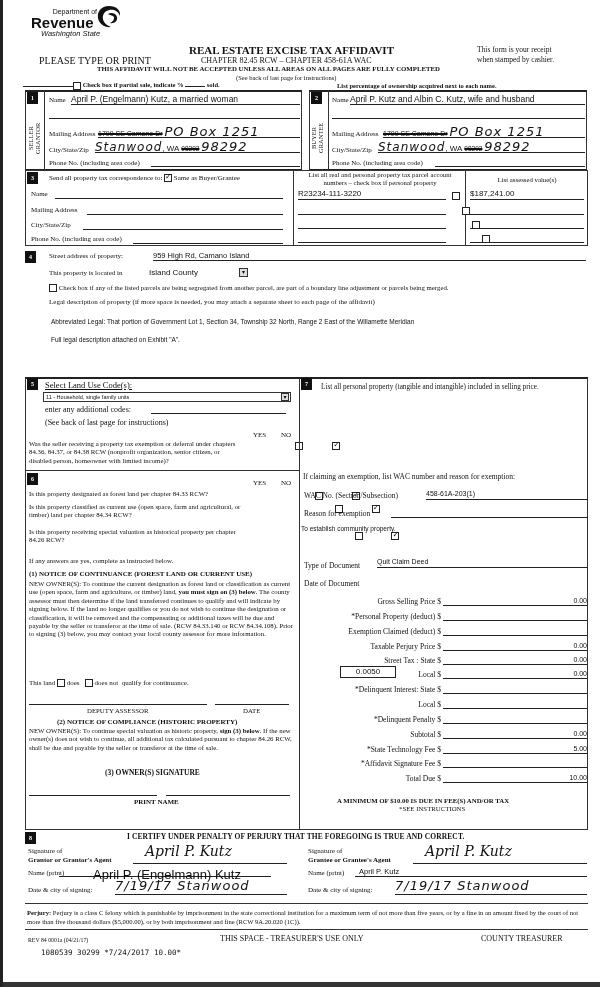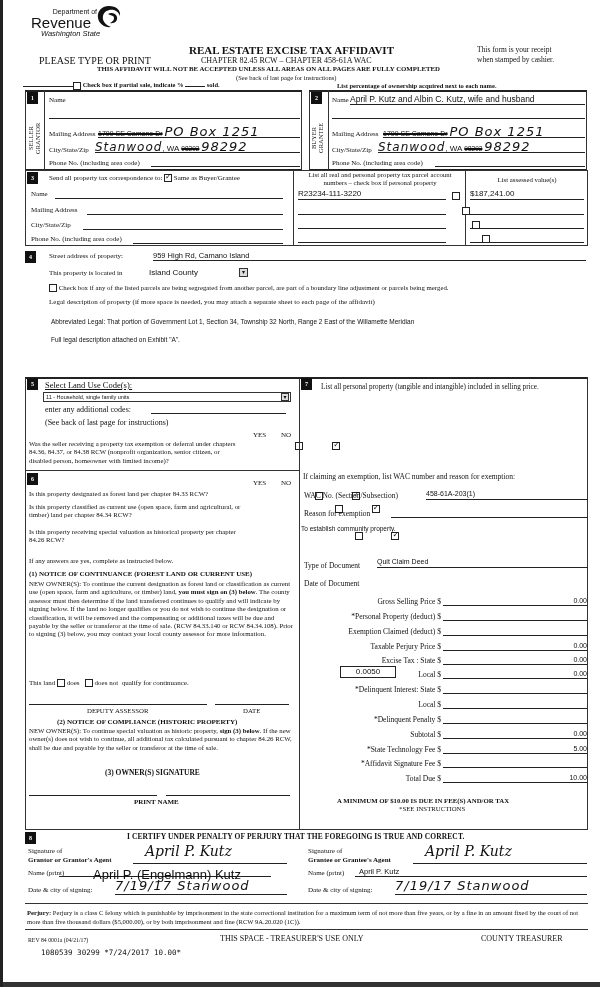--- a/index.html
+++ b/index.html
@@ -23,21 +23,21 @@
   .dd { display: inline-block; width: 9px; height: 9px; border: 1px solid #333; background: #ddd; vertical-align: middle; font-size: 6px; line-height: 7px; text-align: center; }
 </style>
 </head>
 <body>
 
 <div class="page">
 
   
   <div class="abs sans" style="left:28px;top:8px;width:70px;">
     <div style="font-size:7px;text-align:right;padding-right:4px;line-height:8px;">Department of</div>
-    <div style="font-size:15px;font-weight:normal;line-height:13px;">Revenue</div>
+    <div style="font-size:15px;font-weight:bold;line-height:13px;">Revenue</div>
     <div style="font-size:7.5px;font-style:italic;padding-left:10px;line-height:9px;">Washington State</div>
   </div>
   <svg class="abs" style="left:92px;top:4px;" width="28" height="26" viewBox="0 0 28 26">
     <path d="M14 2 C6 2 2 8 3 14 C4 20 10 24 16 23 C10 21 7 16 8 12 C9 7 14 5 19 6 C22 7 24 9 25 12 C26 6 21 2 14 2 Z" fill="#111"></path>
     <path d="M13 10 C16 8 21 9 22 13 C23 17 19 20 15 19 C19 17 20 14 18 12 C16 11 14 11 13 10 Z" fill="#111"></path>
   </svg>
 
   <div class="row" style="left:36px;top:55px;font-size:10px;">PLEASE TYPE OR PRINT</div>
   <div class="row bold" style="left:186px;top:44px;font-size:11px;">REAL ESTATE EXCISE TAX AFFIDAVIT</div>
   <div class="row" style="left:198px;top:56px;font-size:8px;">CHAPTER 82.45 RCW – CHAPTER 458-61A WAC</div>
@@ -53,20 +53,21 @@
     <span>sold.</span>
   </div>
   <div class="row bold" style="left:334px;top:82px;font-size:6.5px;">List percentage of ownership acquired next to each name.</div>
 
   
   <div class="box" style="left:22px;top:90px;width:277px;height:81px;border-top:2px solid #222;border-bottom:2px solid #222;"></div>
   <div class="numbox" style="left:24px;top:92px;">1</div>
   <div class="vlabel" style="left:24px;top:110px;height:56px;width:18px;"><span>SELLER</span><br><span>GRANTOR</span></div>
   <div style="position:absolute;left:41px;top:90px;width:1px;height:81px;background:#333;"></div>
   <div class="row" style="left:46px;top:96px;font-size:7px;">Name</div>
+  <div class="row sans ul" style="left:68px;top:94px;width:229px;font-size:8.5px;">April P. (Engelmann) Kutz, a married woman</div>
   <div class="abs ul" style="left:46px;top:118px;width:251px;height:1px;"></div>
   <div class="row" style="left:46px;top:130px;font-size:7px;">Mailing Address</div>
   <div class="row ul" style="left:95px;top:124px;width:202px;height:14px;">
     <span class="strike sans" style="font-size:7px;">1799 SE Camano Dr</span>
     <span class="hand" style="font-size:13px;">PO Box 1251</span>
   </div>
   <div class="row" style="left:46px;top:146px;font-size:7px;">City/State/Zip</div>
   <div class="row ul" style="left:92px;top:139px;width:205px;height:14px;">
     <span class="hand" style="font-size:12px;">Stanwood</span><span class="sans" style="font-size:8px;">, WA</span>
     <span class="strike sans" style="font-size:6.5px;">98292</span>
@@ -230,21 +231,21 @@
 
   
   <div class="rlabel" style="left:300px;width:138px;top:597px;font-size:7.5px;">Gross Selling Price $</div>
   <div class="fee-line" style="left:440px;top:596px;width:144px;">0.00</div>
   <div class="rlabel" style="left:300px;width:138px;top:612px;font-size:7.5px;">*Personal Property (deduct) $</div>
   <div class="fee-line" style="left:440px;top:611px;width:144px;"></div>
   <div class="rlabel" style="left:300px;width:138px;top:627px;font-size:7.5px;">Exemption Claimed (deduct) $</div>
   <div class="fee-line" style="left:440px;top:626px;width:144px;"></div>
   <div class="rlabel" style="left:300px;width:138px;top:642px;font-size:7.5px;">Taxable Perjury Price $</div>
   <div class="fee-line" style="left:440px;top:641px;width:144px;">0.00</div>
-  <div class="rlabel" style="left:300px;width:138px;top:656px;font-size:7.5px;">Excise Tax : State $</div>
+  <div class="rlabel" style="left:300px;width:138px;top:656px;font-size:7.5px;">Street Tax : State $</div>
   <div class="fee-line" style="left:440px;top:655px;width:144px;">0.00</div>
   <div class="abs sans" style="left:337px;top:666px;width:56px;height:12px;border:1px solid #222;font-size:8px;text-align:center;line-height:10px;">0.0050</div>
   <div class="rlabel" style="left:300px;width:138px;top:670px;font-size:7.5px;">Local $</div>
   <div class="fee-line" style="left:440px;top:669px;width:144px;">0.00</div>
   <div class="rlabel" style="left:300px;width:138px;top:685px;font-size:7.5px;">*Delinquent Interest: State $</div>
   <div class="fee-line" style="left:440px;top:684px;width:144px;"></div>
   <div class="rlabel" style="left:300px;width:138px;top:700px;font-size:7.5px;">Local $</div>
   <div class="fee-line" style="left:440px;top:699px;width:144px;"></div>
   <div class="rlabel" style="left:300px;width:138px;top:715px;font-size:7.5px;">*Delinquent Penalty $</div>
   <div class="fee-line" style="left:440px;top:714px;width:144px;"></div>

